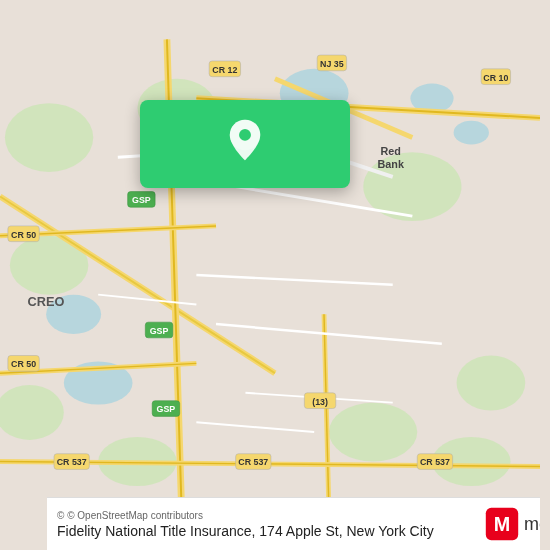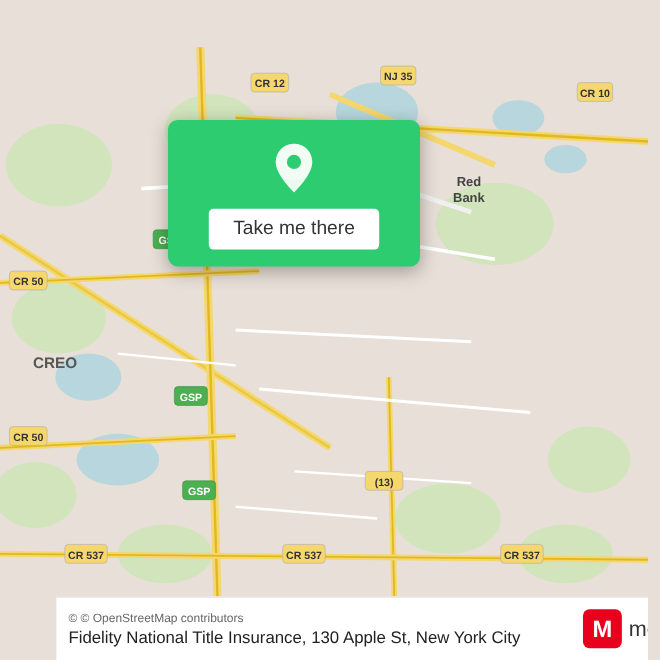--- a/index.html
+++ b/index.html
@@ -225,30 +225,29 @@
   </svg>
 
   <div id="location-card">
 
     <svg id="pin-icon" viewBox="0 0 44 52" xmlns="http://www.w3.org/2000/svg">
       <circle cx="22" cy="20" r="18" fill="white" opacity="0.3"></circle>
       <path d="M22 2 C12 2 4 10 4 20 C4 33 22 50 22 50 C22 50 40 33 40 20 C40 10 32 2 22 2Z" fill="white" opacity="0.9"></path>
       <circle cx="22" cy="20" r="7" fill="#2ecc71"></circle>
     </svg>
 
-    <button id="take-me-there-btn">Take me there</button>
   </div>
 
   <div id="bottom-bar">
     <div id="bottom-left">
       <div id="attribution">
         <span>©</span>
         <span>© OpenStreetMap contributors</span>
       </div>
-      <div id="location-name">Fidelity National Title Insurance, 130 Apple St, New York City</div>
+      <div id="location-name">Fidelity National Title Insurance, 174 Apple St, New York City</div>
     </div>
 
     <div id="moovit-logo">
 
       <svg id="moovit-icon" viewBox="0 0 40 40" xmlns="http://www.w3.org/2000/svg">
         <rect x="2" y="2" width="36" height="36" rx="6" fill="#e8001c"></rect>
         <text x="20" y="28" text-anchor="middle" font-size="22" font-weight="bold" fill="white" font-family="Arial">M</text>
       </svg>
       <span id="moovit-text">moovit</span>
     </div>

